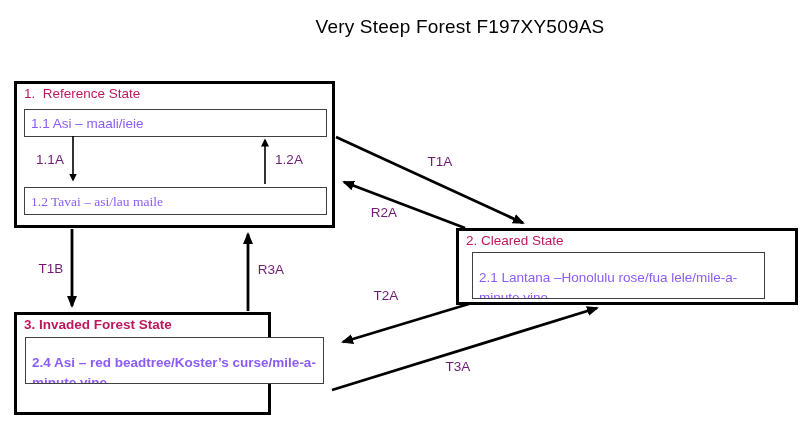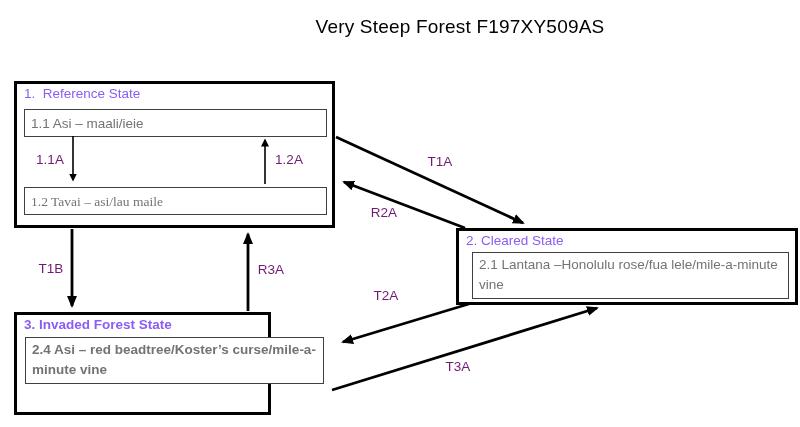--- a/index.html
+++ b/index.html
@@ -33,37 +33,37 @@
     background: #ffffff;
   }
   #box-reference { left: 14px;  top: 81px;  width: 321px; height: 147px; }
   #box-cleared   { left: 456px; top: 228px; width: 342px; height: 77px;  }
   #box-invaded   { left: 14px;  top: 312px; width: 257px; height: 103px; font-weight: bold; }
   .state-title {
     position: absolute;
     left: 7px;
     top: 2px;
     font-size: 13.5px;
-    color: #8b5cf6;
+    color: #be185d;
     white-space: pre;
   }
   .community-box {
     position: absolute;
     box-sizing: border-box;
     border: 1px solid #404040;
     background: #ffffff;
     font-size: 13.5px;
-    color: #737373;
+    color: #8b5cf6;
     line-height: 20px;
-    padding: 2px 6px;
+    padding: 15px 6px;
     overflow: hidden;
   }
   #cb-11 { left: 7px;  top: 25px; width: 303px; height: 28px; padding-top: 4px; }
   #cb-12 { left: 7px;  top: 103px; width: 303px; height: 28px; padding-top: 4px; font-family: Liberation Serif, serif; }
-  #cb-21 { left: 13px; top: 21px; width: 317px; height: 47px; }
+  #cb-21 { left: 13px; top: 21px; width: 293px; height: 47px; }
   #cb-31 { left: 8px;  top: 22px; width: 299px; height: 47px; }
   #arrow-layer {
     position: absolute;
     left: 0; top: 0;
     width: 800px; height: 427px;
     pointer-events: none;
   }
   .arrow-label {
     position: absolute;
     width: 44px;

